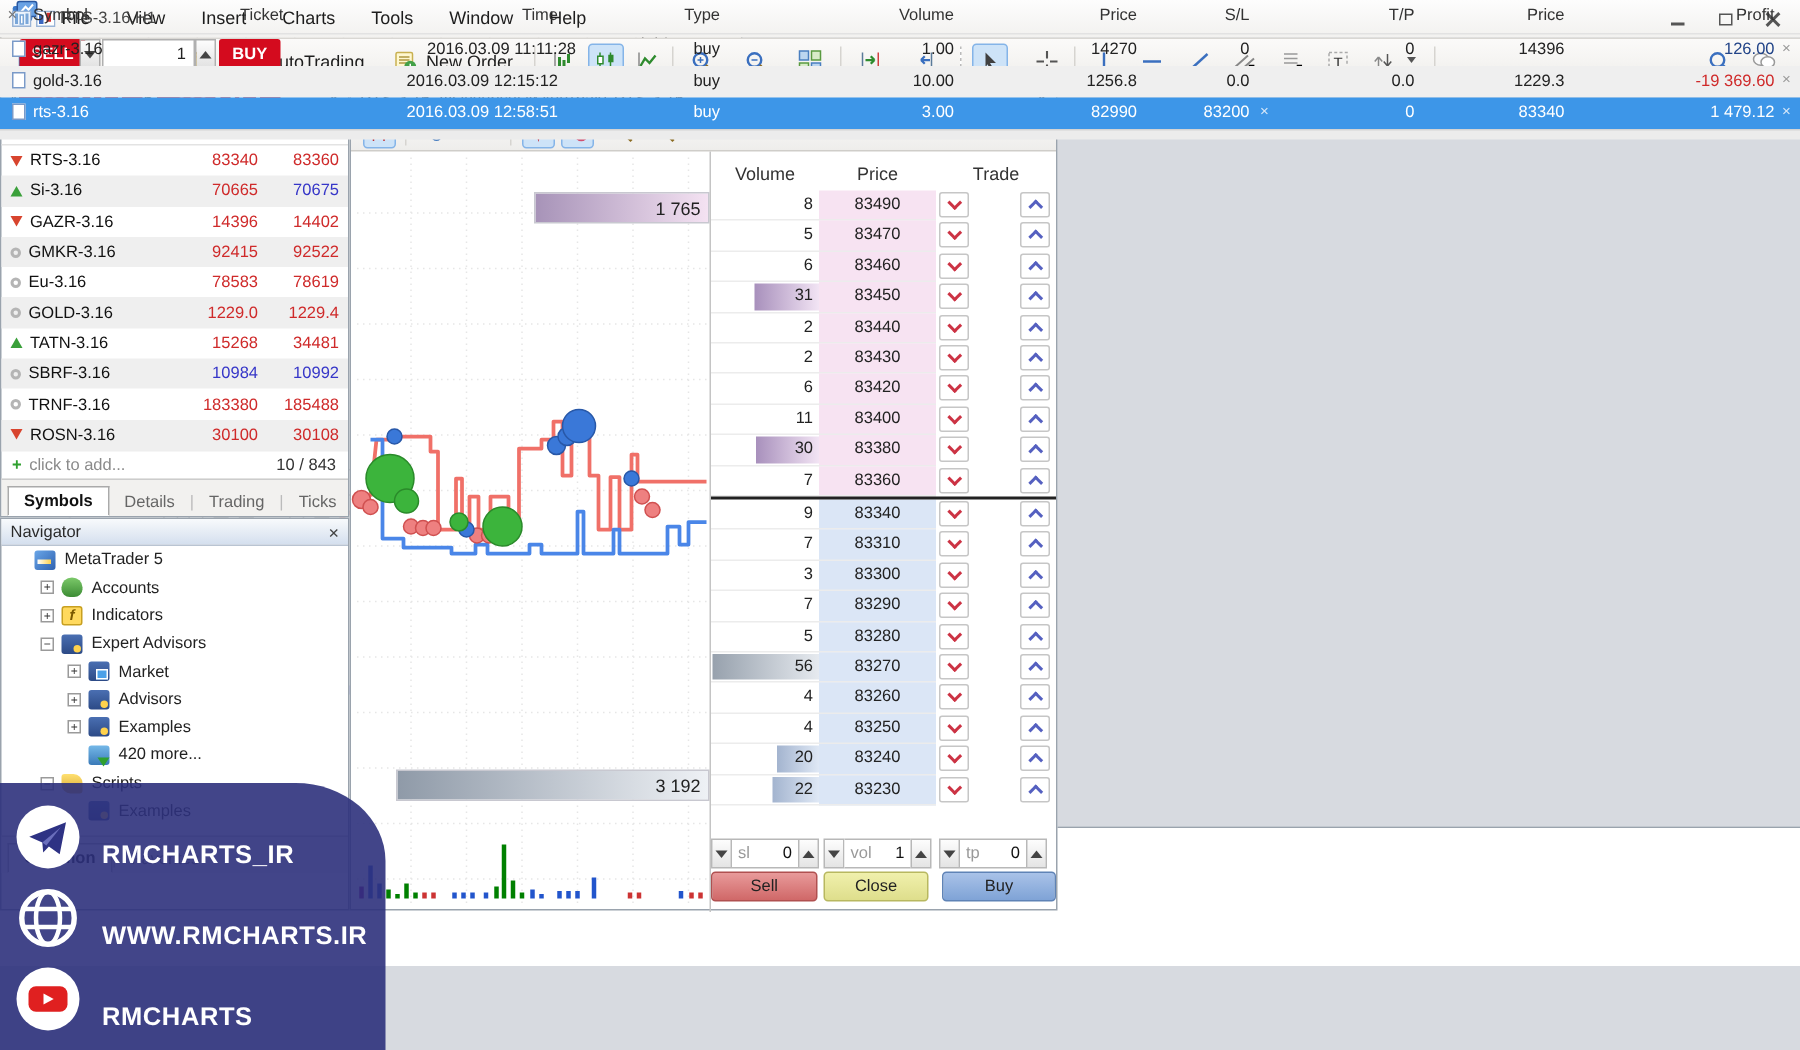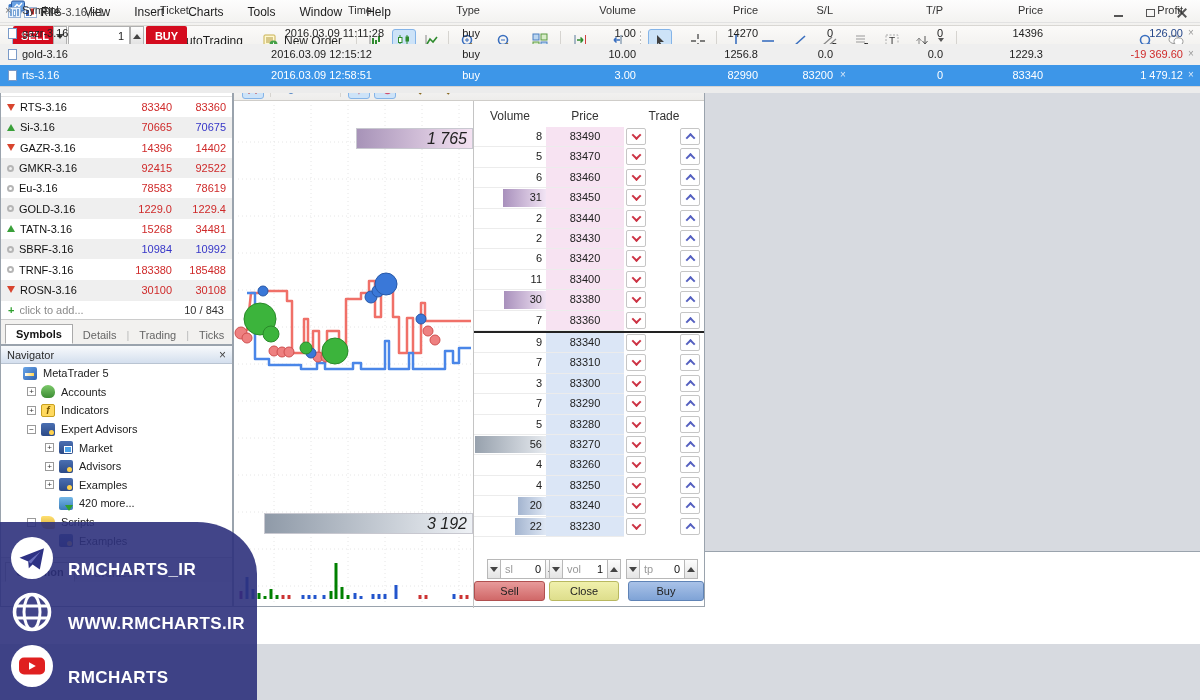--- a/index.html
+++ b/index.html
@@ -69,21 +69,21 @@
   .nico.market:after { content:""; position:absolute; right:1px; bottom:1px; width:6px; height:5px; background:#4aa0e8; border:1px solid #fff; }
   .nico.more { background:linear-gradient(#74b8e8,#3a7ab8); }
   .nico.more:after { content:""; position:absolute; right:0px; bottom:-1px; width:0; height:0; border-left:4px solid transparent; border-right:4px solid transparent; border-top:6px solid #2fa02f; }
   .nico.scripts { background:linear-gradient(#ffe070,#d8a830); border-radius:2px 6px 2px 6px; }
 
   
   #dom { left:233px; top:56px; width:472px; height:551px; }
   #dom-toolbar { position:absolute; left:0; top:18px; width:100%; height:26px; background:linear-gradient(#fafafa,#eeedeb); border-bottom:1px solid #cfcdc9; }
   .dbtn { position:absolute; top:2px; width:22px; height:22px; border-radius:3px; display:flex; align-items:center; justify-content:center; }
   .dbtn.active { background:#cde3f8; border:1px solid #84b4e8; }
-  .hbar { position:absolute; display:flex; align-items:center; justify-content:flex-end; padding-right:5px; font-size:16px; color:#222; border:1px solid #c8c8d0;font-style:italic; }
+  .hbar { position:absolute; display:flex; align-items:center; justify-content:flex-end; padding-right:5px; font-size:12px; color:#222; border:1px solid #c8c8d0; }
   #dom-sep-v { position:absolute; left:239px; top:44px; width:1px; height:507px; background:#c4c4c4; }
   .lad-head { position:absolute; top:47px; height:23px; display:flex; align-items:center; justify-content:center; color:#333; font-size:12px; }
   .lad-row { position:absolute; height:20.4px; }
   .lad-vol { position:absolute; left:240px; width:72px; height:100%; border-bottom:1px solid #ececec; }
   .lad-vol span { position:absolute; right:4px; top:3px; }
   .lad-volbar { position:absolute; right:0; top:1px; bottom:1px; }
   .lad-price { position:absolute; left:312px; width:78px; height:100%; text-align:center; padding-top:3px; border-bottom:1px solid #ececec; }
   .lad-price.sell { background:#f7e3f2; } .lad-price.buy { background:#dbe6f6; }
   .lad-btn { position:absolute; top:1px; width:20px; height:17px; background:#fff; border:1px solid #c6c6c6; border-radius:2px; display:flex; align-items:center; justify-content:center; }
   .chev { width:7px; height:7px; }
@@ -878,21 +878,21 @@
         <div class="lad-btn" style="left: 392px;">
           <div class="chev down"></div>
         </div>
         <div class="lad-btn" style="left: 446px;">
           <div class="chev up"></div>
         </div>
       </div>
     </div>
   <div class="spread-sep"></div>
   <div id="dom-spinners">
-      <div class="spin" style="left: 240px; margin-left: 13px;">
+      <div class="spin" style="left: 240px;">
         <div class="spin-btn">
           <div class="tri-down"></div>
         </div>
         <div class="spin-box">
           <span class="lbl">sl</span>
           <span class="val">0</span>
         </div>
         <div class="spin-btn">
           <div class="tri-up"></div>
         </div>

